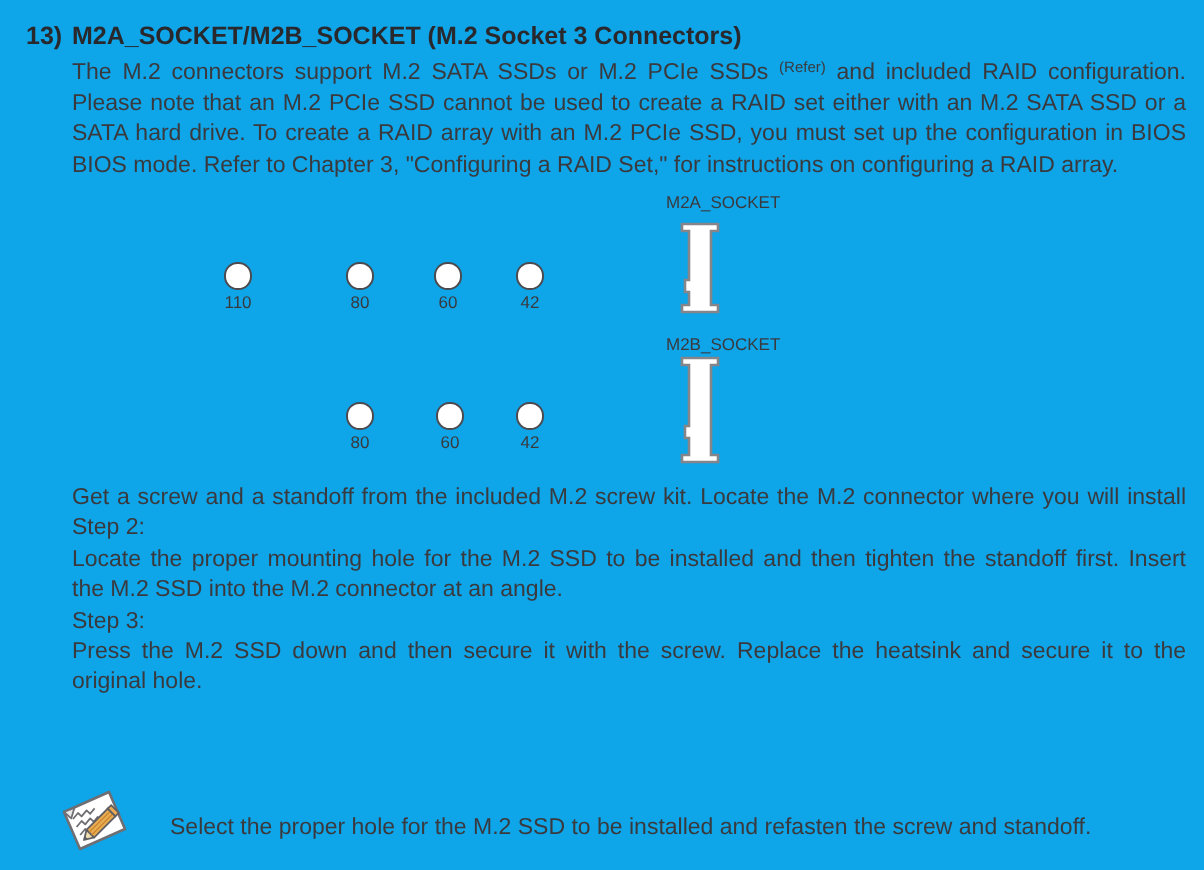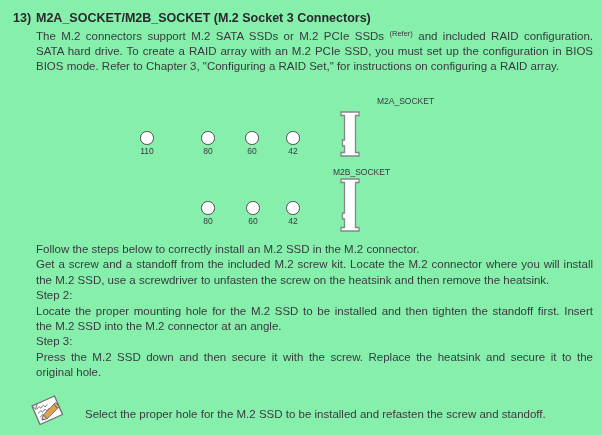--- a/index.html
+++ b/index.html
@@ -1,20 +1,20 @@
 <!DOCTYPE html>
 <html><head>
 <meta charset="utf-8">
 <style>
   html, body { margin: 0; padding: 0; background: #ffffff; }
   .page {
     position: relative;
     width: 602px;
     height: 435px;
-    background: #86efac;
+    background: #0ea5e9;
     font-family: "Liberation Sans", sans-serif;
     color: #3a3a3e;
     overflow: hidden;
   }
   
   .heading {
     position: absolute;
     left: 13px;
     top: 11px;
     display: flex;
@@ -41,21 +41,20 @@
   sup.note-sup { font-size: 7.5px; vertical-align: 3.5px; }
 
   
   .diagram { position: absolute; left: 0; top: 95px; width: 602px; height: 150px; }
   .hole {
     position: absolute;
     width: 28px;
     display: flex;
     flex-direction: column;
     align-items: center;
-    margin-left: 28px;
   }
   .hole .c {
     width: 11.5px; height: 11.5px;
     border: 1.3px solid #4b4b50;
     border-radius: 50%;
     background: #ffffff;
     box-sizing: content-box;
   }
   .hole .hl {
     font-size: 8.5px;
@@ -89,20 +88,21 @@
 
 <div class="page">
 
   <div class="heading">
     <span class="h-num">13)</span>
     <span class="h-title">M2A_SOCKET/M2B_SOCKET (M.2 Socket 3 Connectors)</span>
   </div>
 
   <div class="para" id="intro">
     <div class="line jline"><span>The M.2 connectors support M.2 SATA SSDs or M.2 PCIe SSDs</span> <sup class="note-sup">(Refer)</sup> <span>and included RAID configuration.</span></div>
+    <div class="line jline">Please note that an M.2 PCIe SSD cannot be used to create a RAID set either with an M.2 SATA SSD or a</div>
     <div class="line jline">SATA hard drive. To create a RAID array with an M.2 PCIe SSD, you must set up the configuration in BIOS</div>
     <div class="line">BIOS mode. Refer to Chapter 3, "Configuring a RAID Set," for instructions on configuring a RAID array.</div>
   </div>
 
   <div class="diagram">
 
     <div class="hole" style="left:105px; top:36px;">
       <span class="c"></span>
       <span class="hl">110</span>
     </div>
@@ -112,21 +112,21 @@
     </div>
     <div class="hole" style="left:210px; top:36px;">
       <span class="c"></span>
       <span class="hl">60</span>
     </div>
     <div class="hole" style="left:251px; top:36px;">
       <span class="c"></span>
       <span class="hl">42</span>
     </div>
 
-    <div class="slot-label" style="left:333px; top:1px;margin-left:44px;">M2A_SOCKET</div>
+    <div class="slot-label" style="left:333px; top:1px;">M2A_SOCKET</div>
     <svg class="slot-svg" style="left:340px; top:16px;" width="20" height="46" viewBox="0 0 20 46">
       <path d="M1,1 H19 V4.5 H15.5 V41.5 H19 V45 H1 V41.5 H4.5 V35 H2.5 V29 H4.5 V4.5 H1 Z" fill="#ffffff" stroke="#85858a" stroke-width="1.3" stroke-linejoin="miter"></path>
     </svg>
 
     <div class="hole" style="left:166px; top:106px;">
       <span class="c"></span>
       <span class="hl">80</span>
     </div>
     <div class="hole" style="left:211px; top:106px;">
       <span class="c"></span>
@@ -137,23 +137,21 @@
       <span class="hl">42</span>
     </div>
 
     <div class="slot-label" style="left:333px; top:72px;text-align:right;">M2B_SOCKET</div>
     <svg class="slot-svg" style="left:340px; top:83px;" width="20" height="54" viewBox="0 0 20 54">
       <path d="M1,1 H19 V4.5 H15.5 V49.5 H19 V53 H1 V49.5 H4.5 V41 H2.5 V35 H4.5 V4.5 H1 Z" fill="#ffffff" stroke="#85858a" stroke-width="1.3" stroke-linejoin="miter"></path>
     </svg>
   </div>
 
   <div class="para" id="steps">
-    <div class="line">Follow the steps below to correctly install an M.2 SSD in the M.2 connector.</div>
     <div class="line jline">Get a screw and a standoff from the included M.2 screw kit. Locate the M.2 connector where you will install</div>
-    <div class="line">the M.2 SSD, use a screwdriver to unfasten the screw on the heatsink and then remove the heatsink.</div>
     <div class="line">Step 2:</div>
     <div class="line jline">Locate the proper mounting hole for the M.2 SSD to be installed and then tighten the standoff first. Insert</div>
     <div class="line">the M.2 SSD into the M.2 connector at an angle.</div>
     <div class="line">Step 3:</div>
     <div class="line jline">Press the M.2 SSD down and then secure it with the screw. Replace the heatsink and secure it to the</div>
     <div class="line">original hole.</div>
   </div>
 
   <svg class="note-icon" width="37" height="38" viewBox="0 0 37 38">
 

